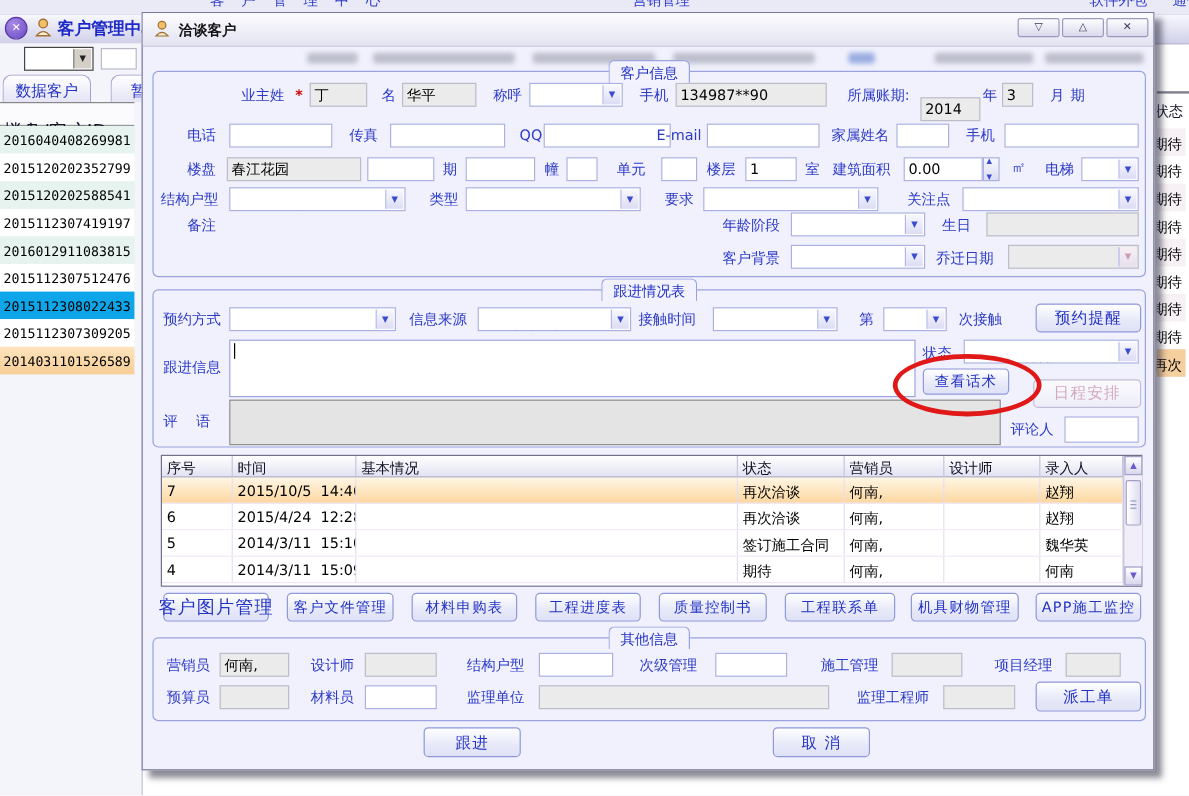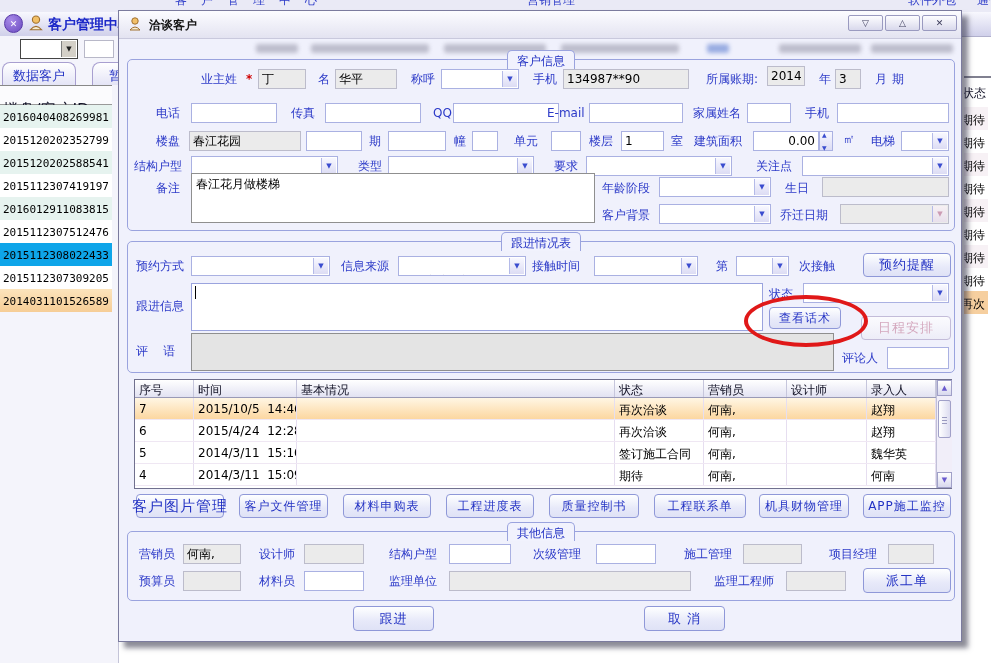--- a/index.html
+++ b/index.html
@@ -155,21 +155,21 @@
     <span class="lbl" style="left:199px;top:61px">名</span>
     <div class="fld ro" style="left:216px;top:58px;width:62px">华平</div>
     <span class="lbl" style="left:292px;top:61px">称呼</span>
     <div class="fld" style="left:322px;top:58px;width:78px;padding-right:16px">
       <span>女士</span>
       <span class="arw">▼</span>
     </div>
     <span class="lbl" style="left:414px;top:61px">手机</span>
     <div class="fld ro" style="left:444px;top:58px;width:126px">134987**90</div>
     <span class="lbl" style="left:587px;top:61px">所属账期:</span>
-    <div class="fld ro" style="left:648px;top:55px;width:38px">2014</div>
+    <div class="fld ro" style="left:648px;top:70px;width:50px">2014</div>
     <span class="lbl" style="left:700px;top:61px">年</span>
     <div class="fld ro" style="left:716px;top:58px;width:26px">3</div>
     <span class="lbl" style="left:756px;top:61px">月</span>
     <span class="lbl" style="left:773px;top:61px">期</span>
 
     <span class="lbl" style="left:37px;top:95px">电话</span>
     <div class="fld" style="left:72px;top:92px;width:86px"></div>
     <span class="lbl" style="left:172px;top:95px">传真</span>
     <div class="fld" style="left:206px;top:92px;width:96px"></div>
     <span class="lbl" style="left:314px;top:95px">QQ</span>
@@ -187,21 +187,21 @@
     <span class="lbl" style="left:250px;top:123px">期</span>
     <div class="fld" style="left:269px;top:120px;width:58px"></div>
     <span class="lbl" style="left:335px;top:123px">幢</span>
     <div class="fld" style="left:353px;top:120px;width:26px"></div>
     <span class="lbl" style="left:395px;top:123px">单元</span>
     <div class="fld" style="left:432px;top:120px;width:30px"></div>
     <span class="lbl" style="left:470px;top:123px">楼层</span>
     <div class="fld" style="left:502px;top:120px;width:43px">1</div>
     <span class="lbl" style="left:552px;top:123px">室</span>
     <span class="lbl" style="left:575px;top:123px">建筑面积</span>
-    <div class="fld" style="left:634px;top:120px;width:66px;text-align:right">0.00</div>
+    <div class="fld" style="left:634px;top:120px;width:66px;text-align:left">0.00</div>
     <div class="abs" style="left:700px;top:120px;width:14px;height:20px;border:1px solid #aab1e2;box-sizing:border-box;background:linear-gradient(#f8f8ff,#dcdcf4)">
       <span style="position:absolute;top:-1px;left:2px;font-size:6px;color:#3a4ccf">▲</span>
       <span style="position:absolute;bottom:-1px;left:2px;font-size:6px;color:#3a4ccf">▼</span>
     </div>
     <span class="lbl" style="left:724px;top:121px">㎡</span>
     <span class="lbl" style="left:752px;top:123px">电梯</span>
     <div class="fld" style="left:782px;top:120px;width:48px;padding-right:16px">
       <span>无</span>
       <span class="arw">▼</span>
     </div>
@@ -221,21 +221,20 @@
       <span></span>
       <span class="arw">▼</span>
     </div>
     <span class="lbl" style="left:637px;top:148px">关注点</span>
     <div class="fld" style="left:683px;top:145px;width:147px;padding-right:16px">
       <span></span>
       <span class="arw">▼</span>
     </div>
 
     <span class="lbl" style="left:37px;top:170px">备注</span>
-    <div class="ta" style="left:72px;top:162px;width:404px;height:50px;border-color:#8f8f8f">春江花月做楼梯</div>
     <span class="lbl" style="left:483px;top:170px">年龄阶段</span>
     <div class="fld" style="left:540px;top:166px;width:112px;padding-right:16px">
       <span></span>
       <span class="arw">▼</span>
     </div>
     <span class="lbl" style="left:666px;top:170px">生日</span>
     <div class="fld ro" style="left:703px;top:166px;width:127px"></div>
     <span class="lbl" style="left:483px;top:197px">客户背景</span>
     <div class="fld" style="left:540px;top:193px;width:112px;padding-right:16px">
       <span></span>

